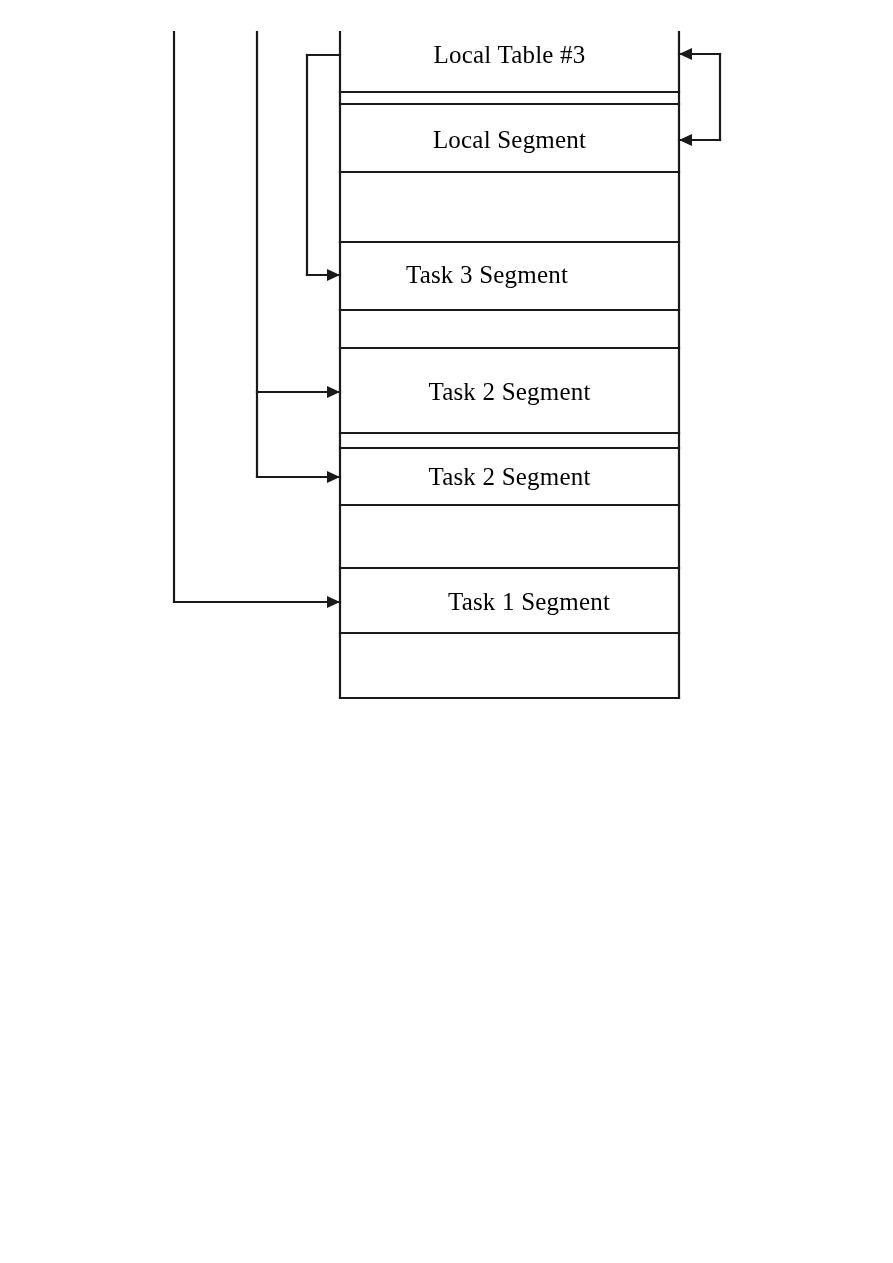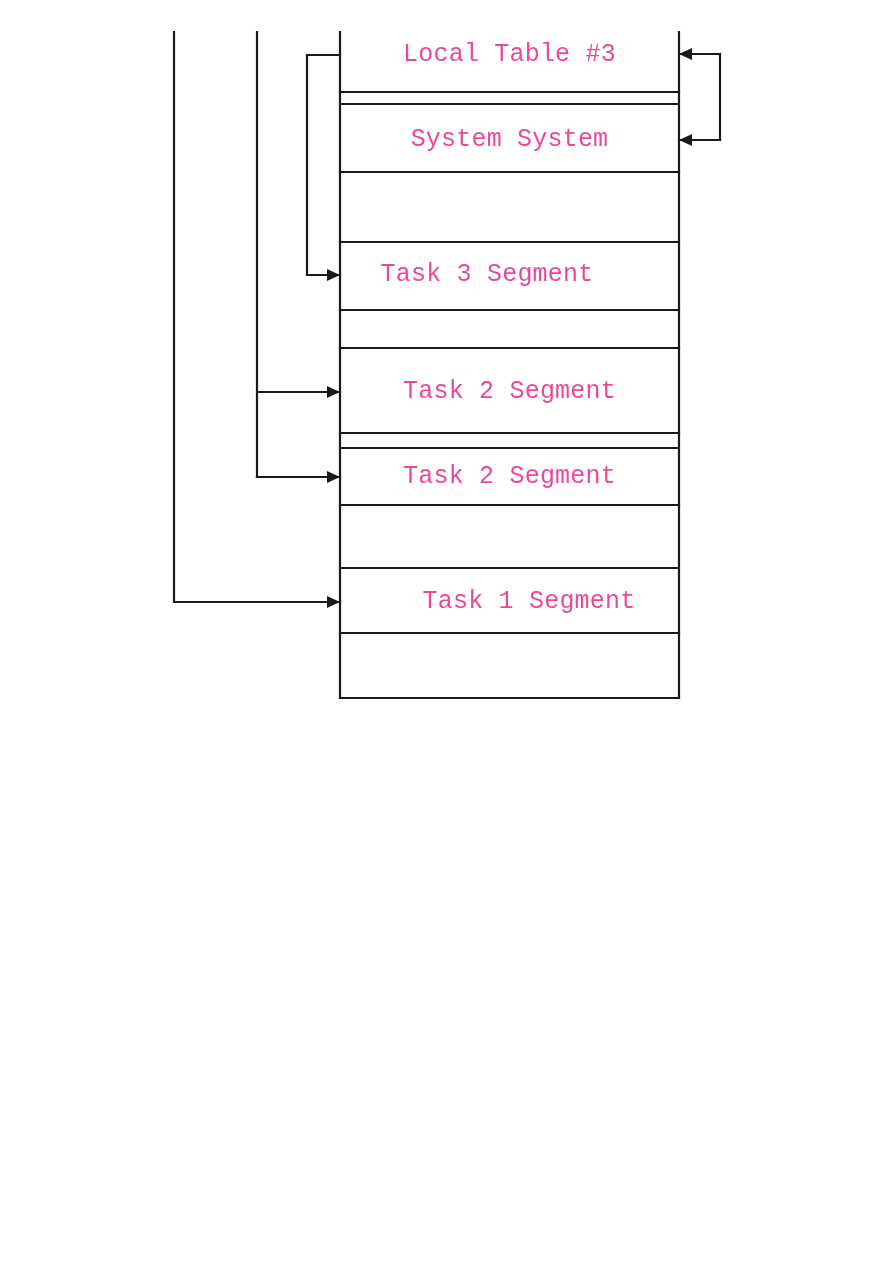--- a/index.html
+++ b/index.html
@@ -28,22 +28,22 @@
     left: 0;
     top: 0;
     width: 893px;
     height: 1263px;
     display: block;
   }
 
   .seg-label {
     position: absolute;
     text-align: center;
-    color: #ec4899;
-    font-family: Liberation Mono, monospace;
+    color: #000000;
+    font-family: Liberation Serif, serif;
     font-size: 25px;
     line-height: 1;
     letter-spacing: 0.2px;
     white-space: nowrap;
     user-select: none;
   }
 </style>
 </head>
 <body>
 
@@ -79,18 +79,18 @@
         <polygon points="340,275 327,269 327,281" fill="#1a1a1a"></polygon>
         <line x1="720" y1="54" x2="720" y2="140" stroke="#1a1a1a" stroke-width="2.2" stroke-linecap="square"></line>
         <line x1="679" y1="54" x2="720" y2="54" stroke="#1a1a1a" stroke-width="2.2" stroke-linecap="square"></line>
         <polygon points="679,54 692,48 692,60" fill="#1a1a1a"></polygon>
         <line x1="679" y1="140" x2="720" y2="140" stroke="#1a1a1a" stroke-width="2.2" stroke-linecap="square"></line>
         <polygon points="679,140 692,134 692,146" fill="#1a1a1a"></polygon>
       </g>
   </svg>
 
   <div class="seg-label" style="left: 340px; width: 339px; top: 42px;">Local Table #3</div>
-  <div class="seg-label" style="left: 340px; width: 339px; top: 127px;">System System</div>
+  <div class="seg-label" style="left: 340px; width: 339px; top: 127px;">Local Segment</div>
   <div class="seg-label" style="left: 340px; width: 294px; top: 262px;">Task 3 Segment</div>
   <div class="seg-label" style="left: 340px; width: 339px; top: 379px;">Task 2 Segment</div>
   <div class="seg-label" style="left: 340px; width: 339px; top: 464px;">Task 2 Segment</div>
   <div class="seg-label" style="left: 340px; width: 378px; top: 589px;">Task 1 Segment</div>
 </div>
 
 </body></html>

